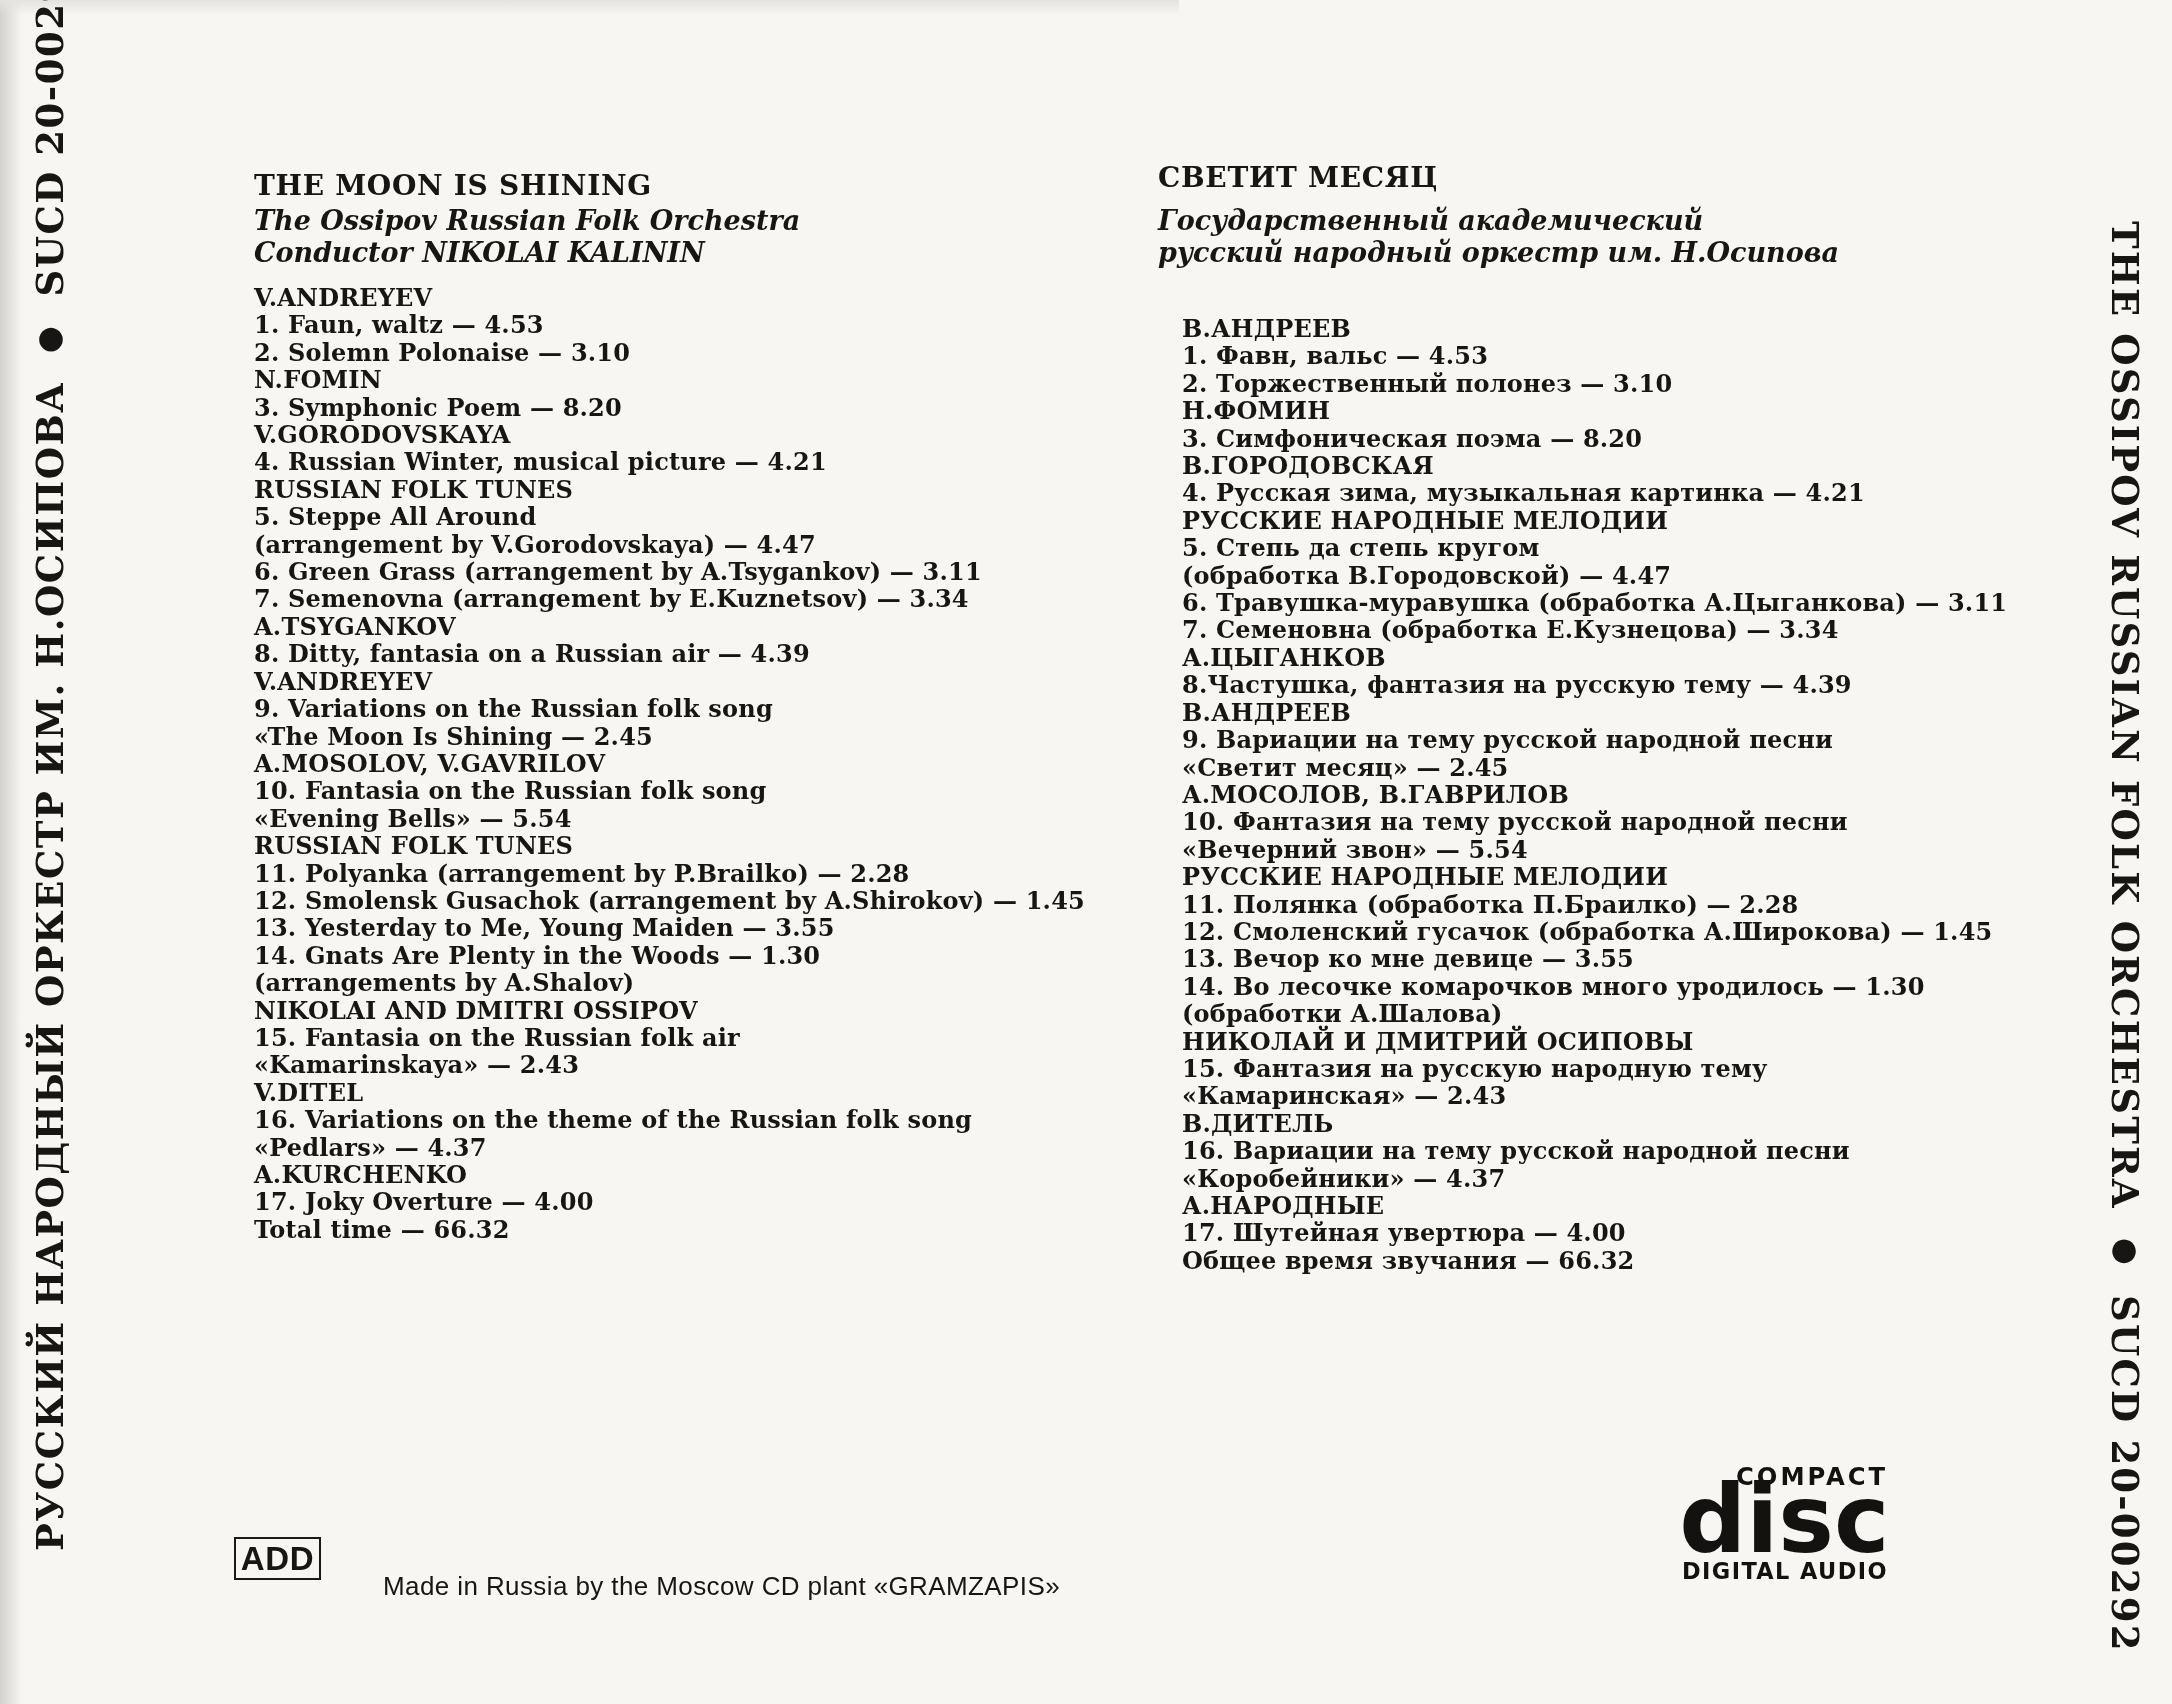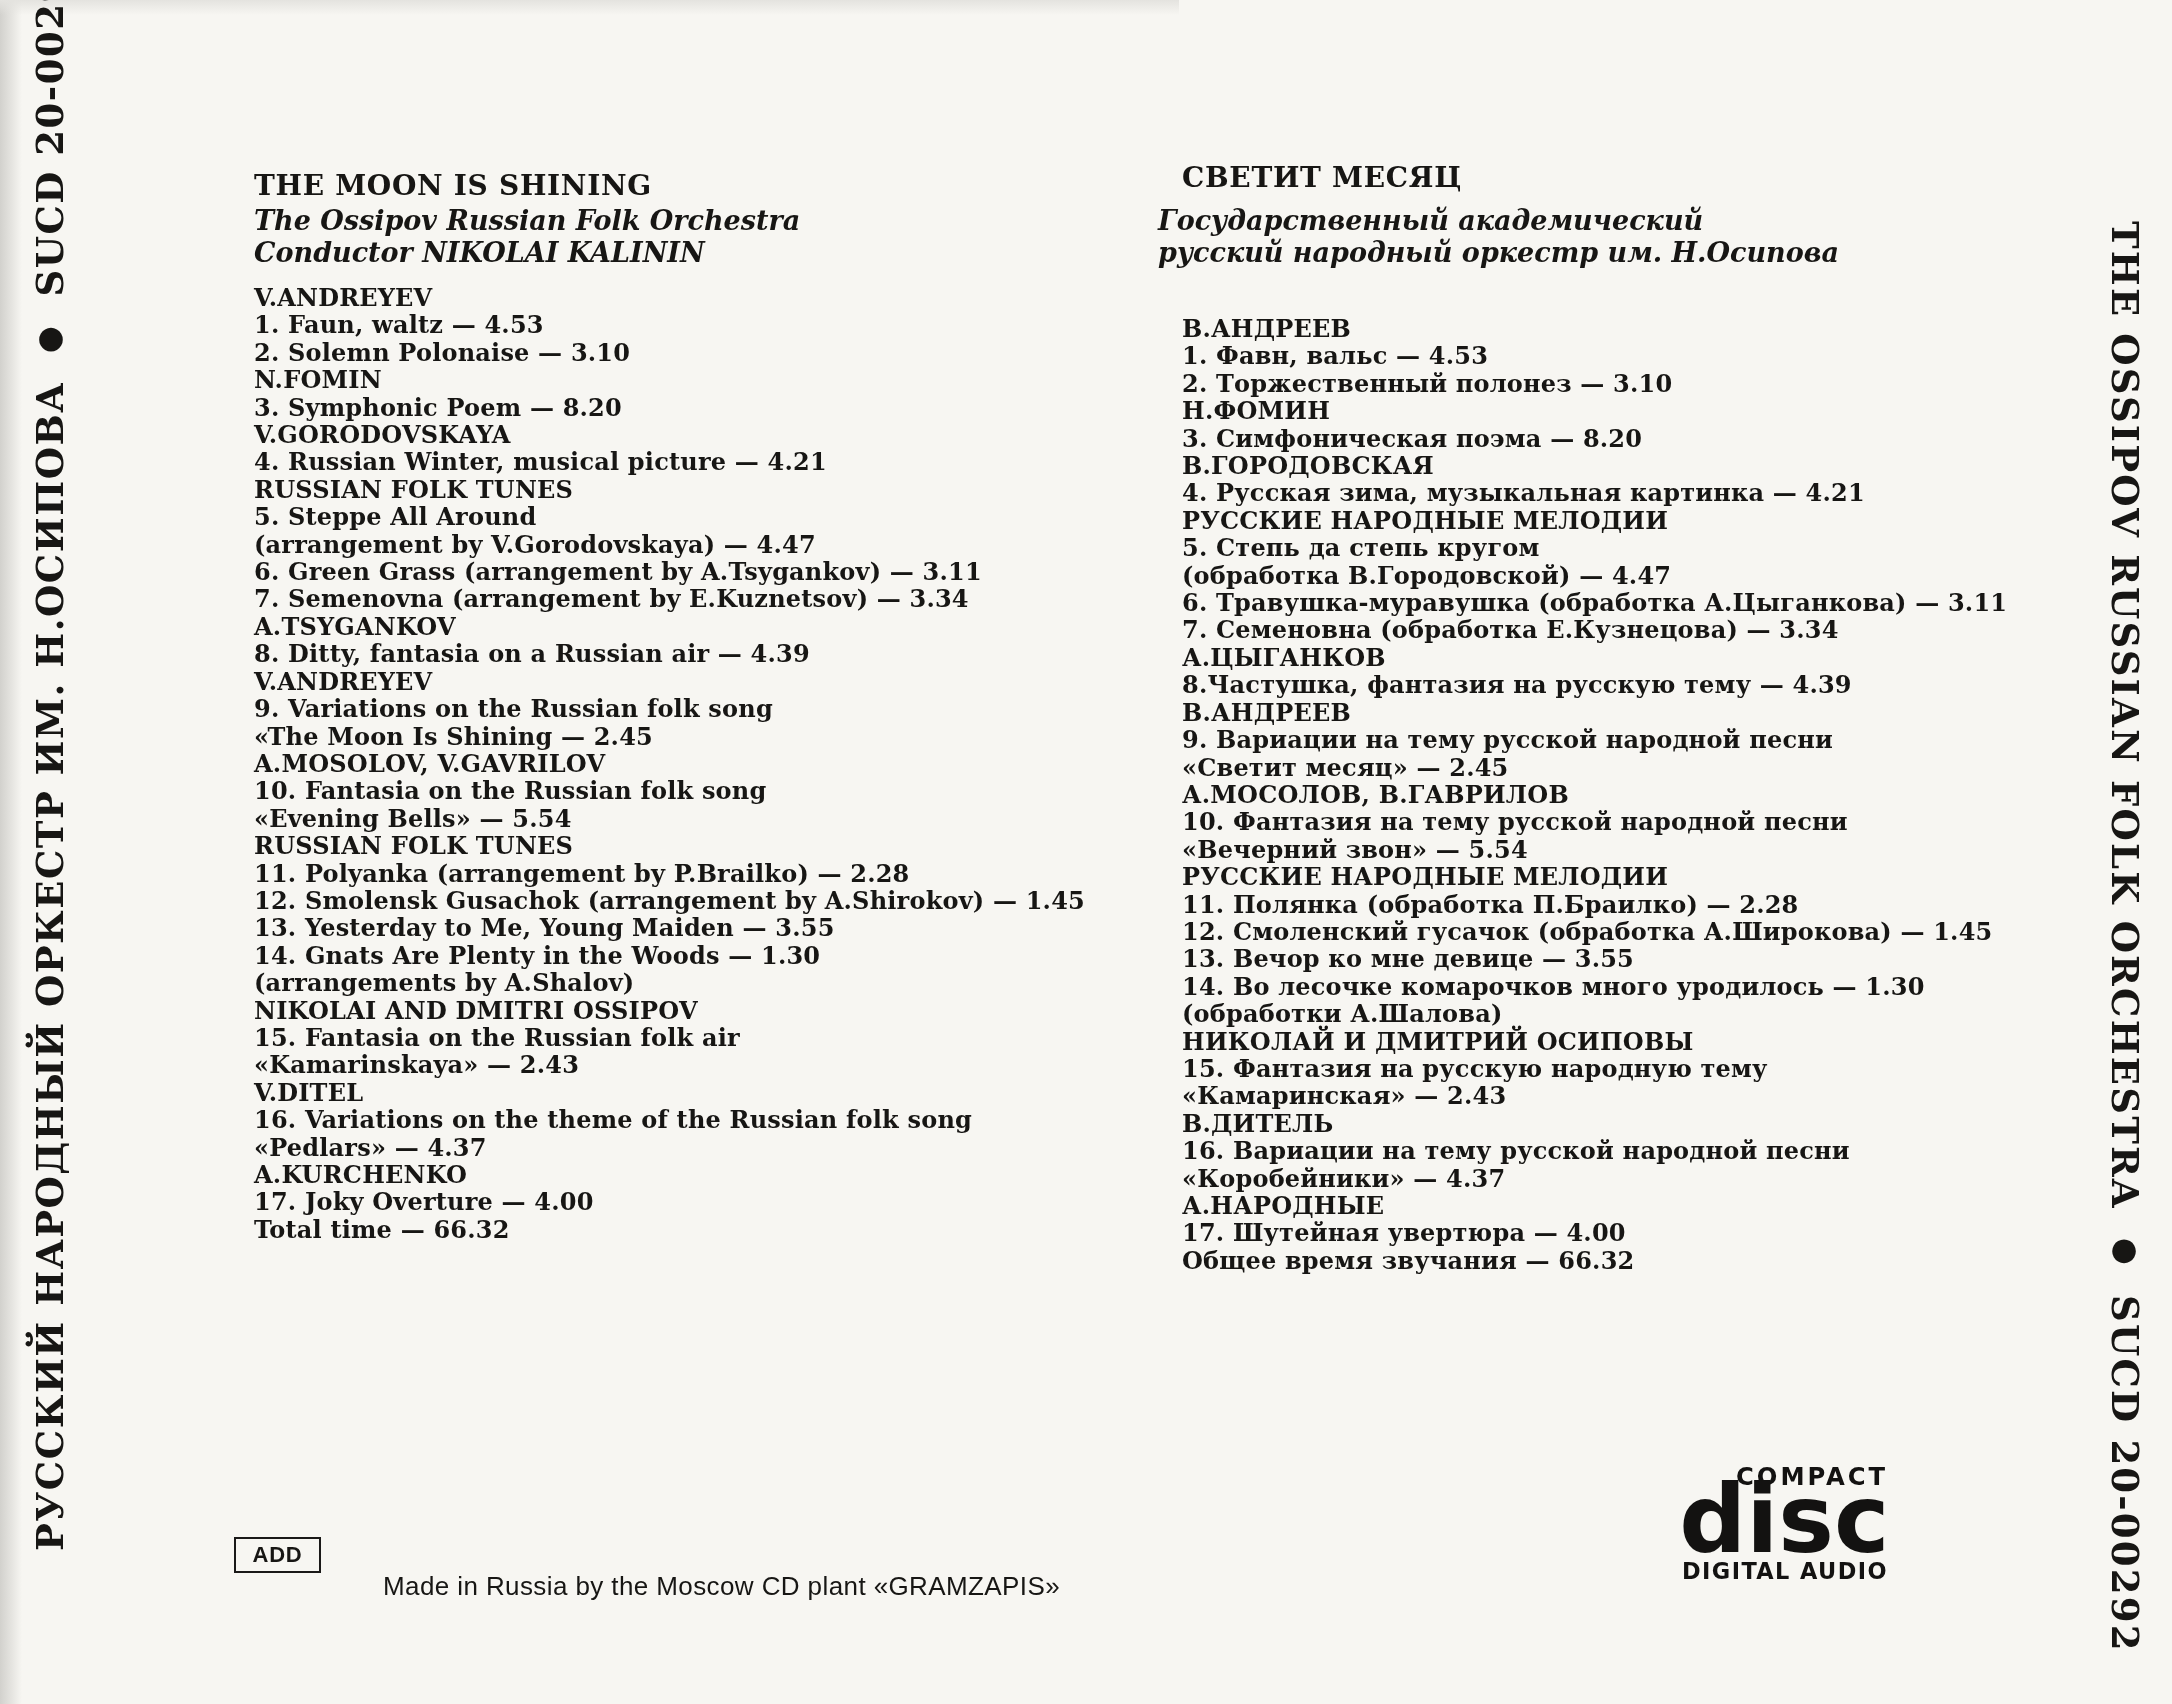--- a/index.html
+++ b/index.html
@@ -19,23 +19,23 @@
   .col-subs{position:absolute;white-space:nowrap;}
   .col-subs .sub-line{font-style:italic;font-weight:700;font-size:27px;line-height:32px;white-space:pre;}
   .track-list{position:absolute;white-space:nowrap;}
   .track-list .track-line{font-weight:700;font-size:24px;line-height:27.4px;letter-spacing:0.2px;white-space:pre;}
 
   .spine{position:absolute;white-space:nowrap;font-weight:700;font-size:37px;line-height:53px;}
   .spine-left{left:22px;top:1551px;transform-origin:0 0;transform:rotate(-90deg);letter-spacing:1.5px;}
   .spine-right{left:2153px;top:221px;transform-origin:0 0;transform:rotate(90deg);letter-spacing:2.2px;}
   .spine .bullet{display:inline-block;margin:0 28px;font-size:31px;vertical-align:4.4px;}
 
-  .add-box{position:absolute;left:234px;top:1537px;width:87px;height:36px;
+  .add-box{position:absolute;left:234px;top:1537px;width:87px;height:43px;
     border:2.9px solid #1a1918;box-sizing:border-box;display:flex;align-items:center;justify-content:center;
-    font-family:"Liberation Sans", sans-serif;font-weight:700;font-size:22px;letter-spacing:0.7px;}
+    font-family:"Liberation Sans", sans-serif;font-weight:700;font-size:33px;letter-spacing:0.7px;}
   .made-in{position:absolute;left:383px;top:1540px;
     font-family:"Liberation Sans", sans-serif;font-weight:400;font-size:26px;letter-spacing:0.4px;white-space:nowrap;margin-top:31px;}
 
   .cd-logo{position:absolute;left:1682px;top:1461px;}
   .cd-logo text{fill:#131211;}
   .cd-compact{font-family:"DejaVu Sans", sans-serif;font-weight:700;font-size:33px;letter-spacing:4px;}
   .cd-disc{font-family:"DejaVu Sans", sans-serif;font-weight:700;font-size:128px;}
   .cd-digital{font-family:"DejaVu Sans", sans-serif;font-weight:700;font-size:32px;letter-spacing:2px;}
 </style>
 </head>
@@ -82,21 +82,21 @@
     <div class="track-line">15. Fantasia on the Russian folk air</div>
     <div class="track-line">«Kamarinskaya» — 2.43</div>
     <div class="track-line">V.DITEL</div>
     <div class="track-line">16. Variations on the theme of the Russian folk song</div>
     <div class="track-line">«Pedlars» — 4.37</div>
     <div class="track-line">A.KURCHENKO</div>
     <div class="track-line">17. Joky Overture — 4.00</div>
     <div class="track-line">Total time — 66.32</div>
   </div>
 
-<div class="column" style="left:1158px;top:161px;margin-left:24px;">
+<div class="column" style="left:1158px;top:161px;">
   <div class="col-title">СВЕТИТ МЕСЯЦ</div>
 </div>
 <div class="col-subs" style="left:1158px;top:205px;">
     <div class="sub-line">Государственный академический</div>
     <div class="sub-line">русский народный оркестр им. Н.Осипова</div>
   </div>
 <div class="track-list" style="left:1182px;top:315px;">
     <div class="track-line">В.АНДРЕЕВ</div>
     <div class="track-line">1. Фавн, вальс — 4.53</div>
     <div class="track-line">2. Торжественный полонез — 3.10</div>

